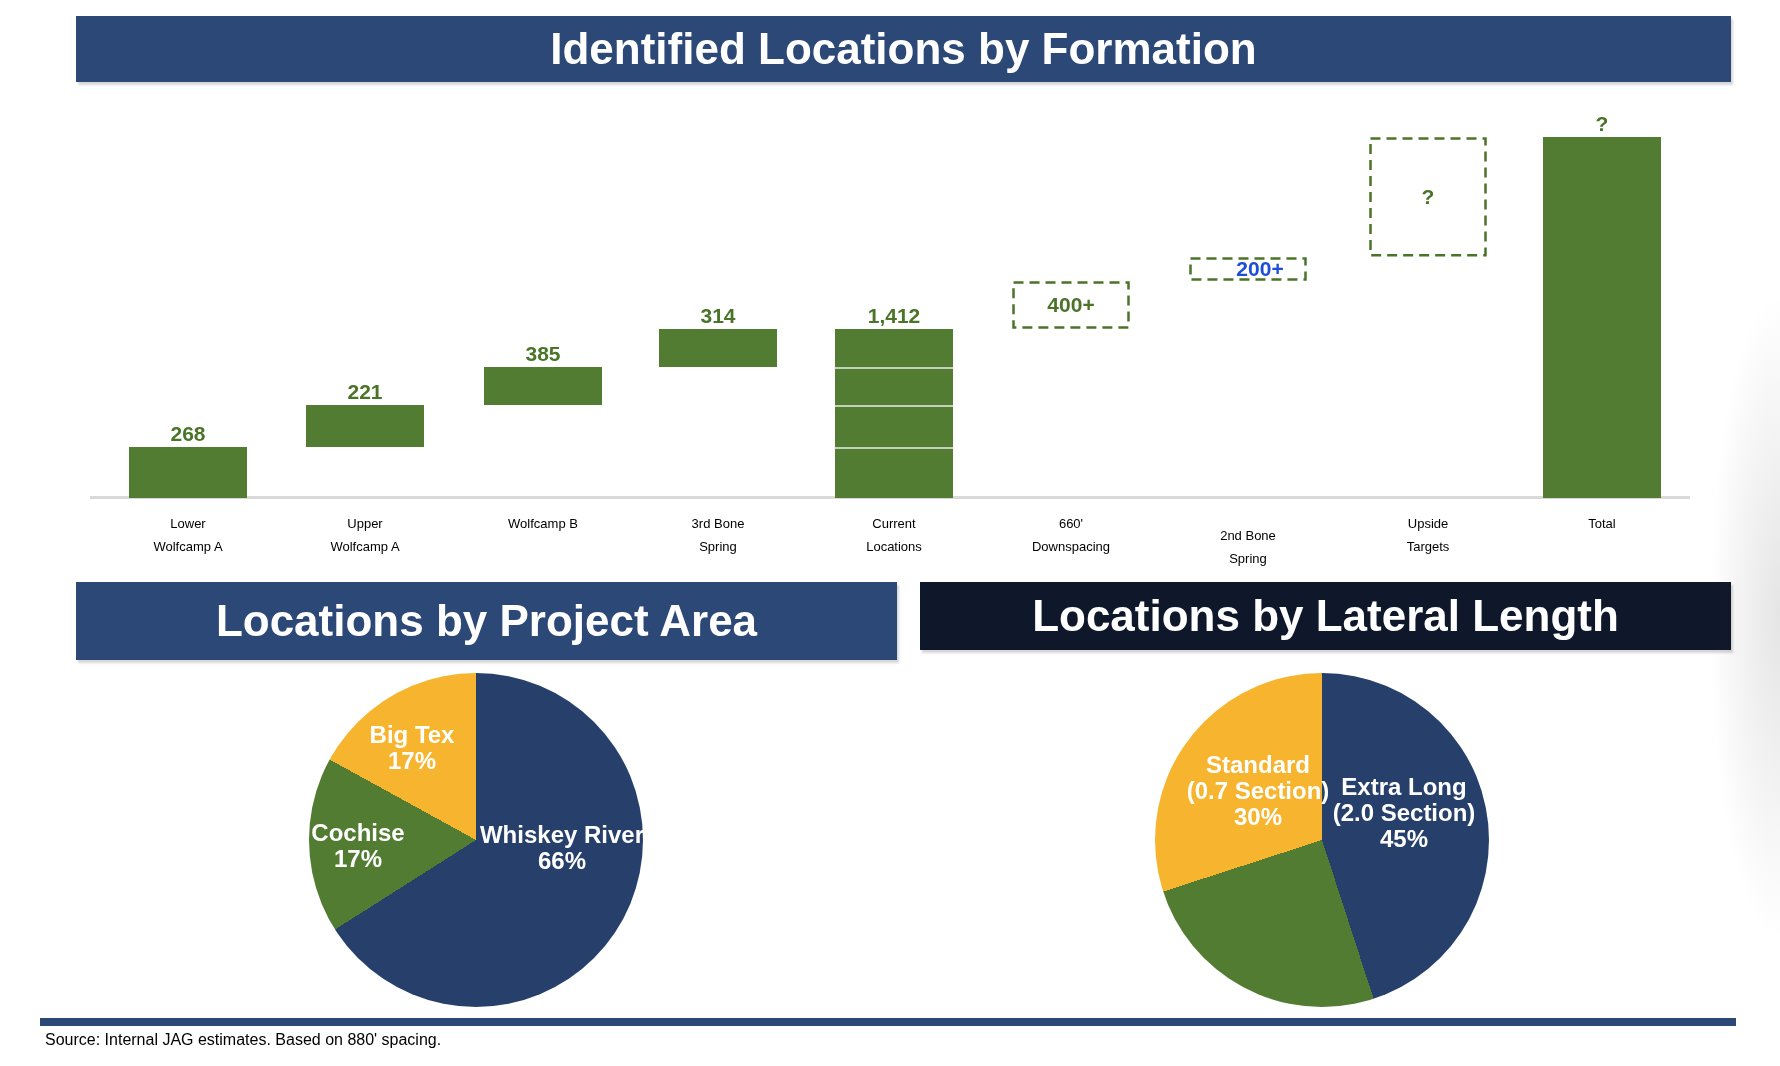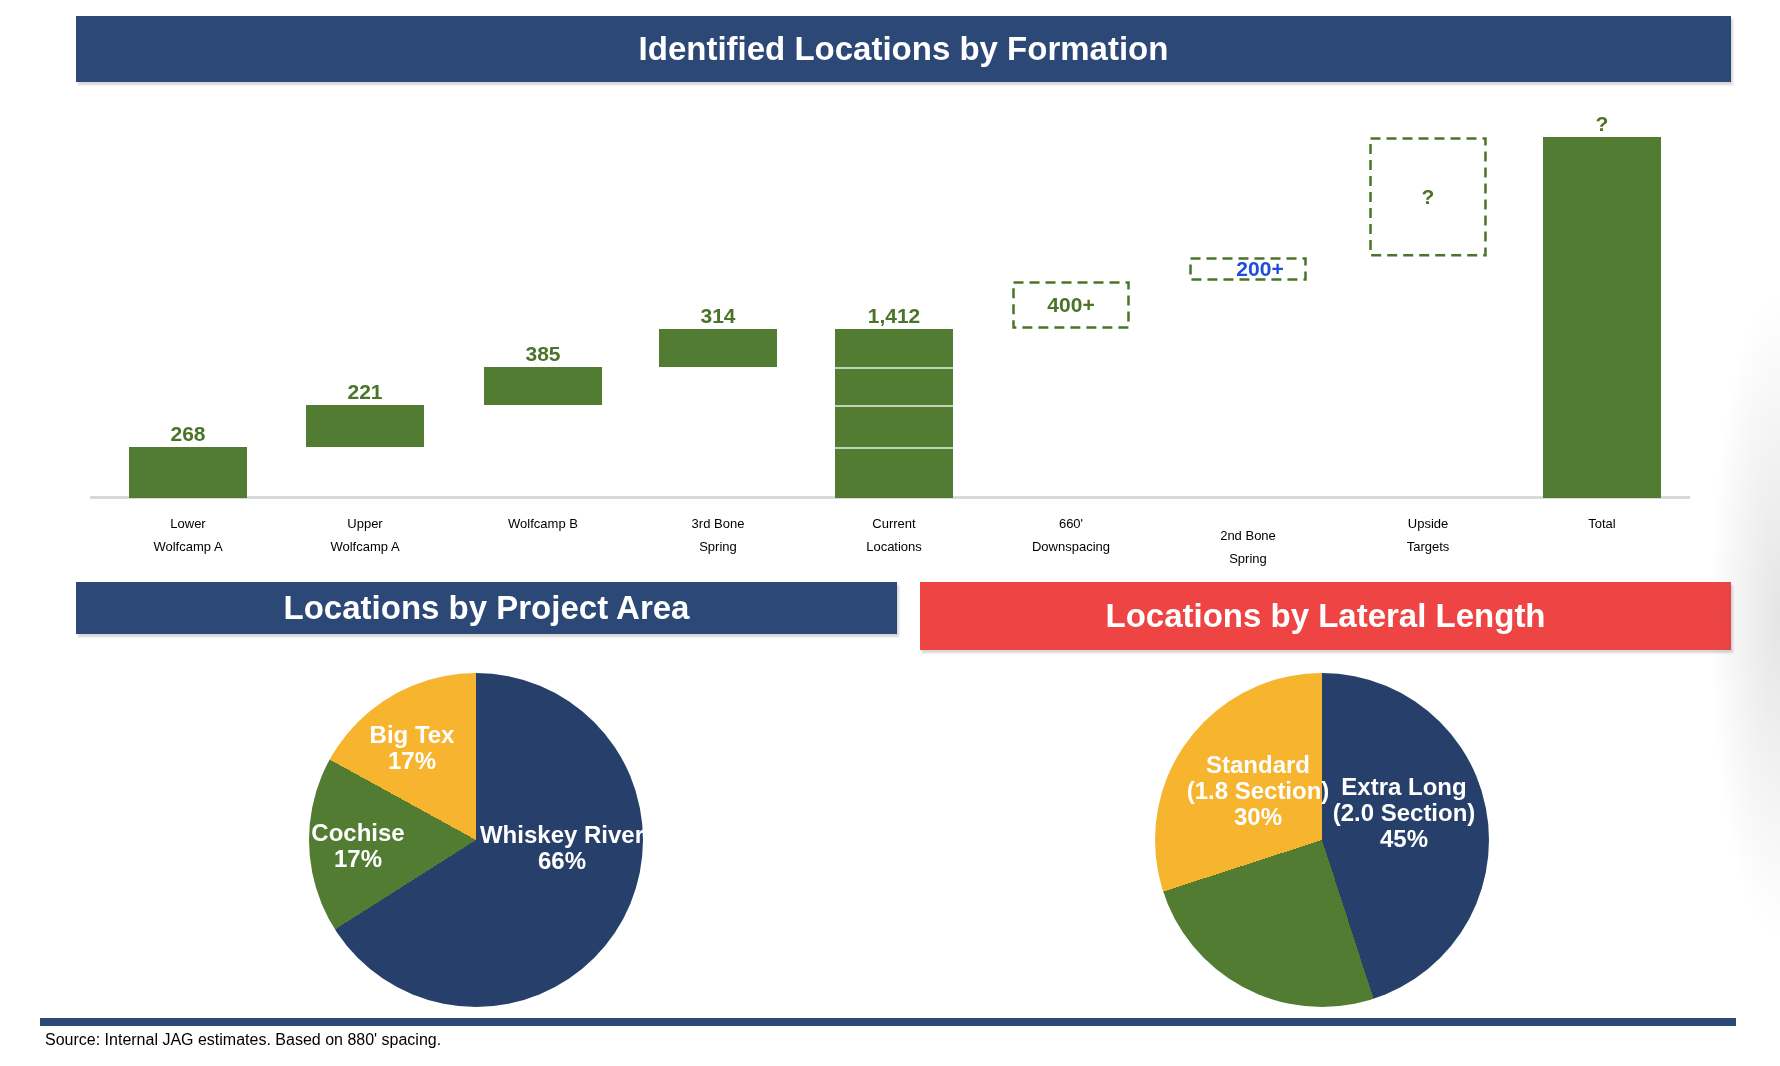--- a/index.html
+++ b/index.html
@@ -3,25 +3,25 @@
 <meta charset="utf-8">
 <style>
   html,body{margin:0;padding:0;background:#ffffff;}
   #page{
     position:relative; width:1780px; height:1066px; overflow:hidden;
     background:#ffffff;
     font-family:"Liberation Sans", sans-serif;
   }
   .titlebar{
     position:absolute; display:flex; align-items:center; justify-content:center;
-    color:#ffffff; font-weight:700; font-size:33px;
+    color:#ffffff; font-weight:700; font-size:44px;
     box-shadow:2px 3px 2px rgba(110,110,110,0.28);
   }
   #main-titlebar{ left:76px; top:16px; width:1655px; height:66px; }
-  #left-header  { left:76px; top:582px; width:821px; height:52px;text-align:right; }
+  #left-header  { left:76px; top:582px; width:821px; height:78px;text-align:right; }
   #right-header { left:920px; top:582px; width:811px; height:68px; }
 
   #waterfall{ position:absolute; left:0; top:0; width:1780px; height:1066px; }
   .wf-bar{ position:absolute; }
   .wf-divider{ position:absolute; left:0; width:100%; height:2px; background:rgba(255,255,255,0.65); }
   .wf-value{
     position:absolute; transform:translate(-50%,-50%);
     font-weight:700; font-size:21px; white-space:nowrap;
   }
   .wf-dashed{ position:absolute; }
@@ -127,21 +127,21 @@
       <div class="wf-value" style="left: 1602px; top: 124.499px; color: rgb(74, 116, 40);">?</div>
       <div class="wf-axis-label" style="left: 1602px; top: 512px;">
         <div>Total</div>
       </div>
     </div>
 
   <div id="left-header" class="titlebar" style="background: rgb(43, 72, 118);">
     <span>Locations by Project Area</span>
   </div>
 
-  <div id="right-header" class="titlebar" style="background: #ef4444;">
+  <div id="right-header" class="titlebar" style="background: #0f172a;">
     <span>Locations by Lateral Length</span>
   </div>
 
   <div id="pie0" class="pie" style="left: 309px; top: 673px; width: 334px; height: 334px; background: conic-gradient(rgb(39, 64, 107) 0deg, rgb(39, 64, 107) 237.6deg, rgb(82, 124, 50) 237.6deg, rgb(82, 124, 50) 298.8deg, rgb(246, 180, 47) 298.8deg, rgb(246, 180, 47) 360deg);">
       <div class="pie-label" style="left: 253px; top: 175px;">
         <div>Whiskey River</div>
         <div>66%</div>
       </div>
       <div class="pie-label" style="left: 49px; top: 173px;">
         <div>Cochise</div>
@@ -153,21 +153,21 @@
       </div>
     </div>
   <div id="pie1" class="pie" style="left: 1155px; top: 673px; width: 334px; height: 334px; background: conic-gradient(rgb(39, 64, 107) 0deg, rgb(39, 64, 107) 162deg, rgb(82, 124, 50) 162deg, rgb(82, 124, 50) 252deg, rgb(246, 180, 47) 252deg, rgb(246, 180, 47) 360deg);">
       <div class="pie-label" style="left: 249px; top: 140px;">
         <div>Extra Long</div>
         <div>(2.0 Section)</div>
         <div>45%</div>
       </div>
       <div class="pie-label" style="left: 103px; top: 118px;">
         <div>Standard</div>
-        <div>(1.8 Section)</div>
+        <div>(0.7 Section)</div>
         <div>30%</div>
       </div>
     </div>
 
   <div id="bottom-rule" style="background: rgb(43, 72, 118);"></div>
   <div id="source-note">Source: Internal JAG estimates. Based on 880' spacing.</div>
 
   <div id="edge-shadow"></div>
 </div>
 

